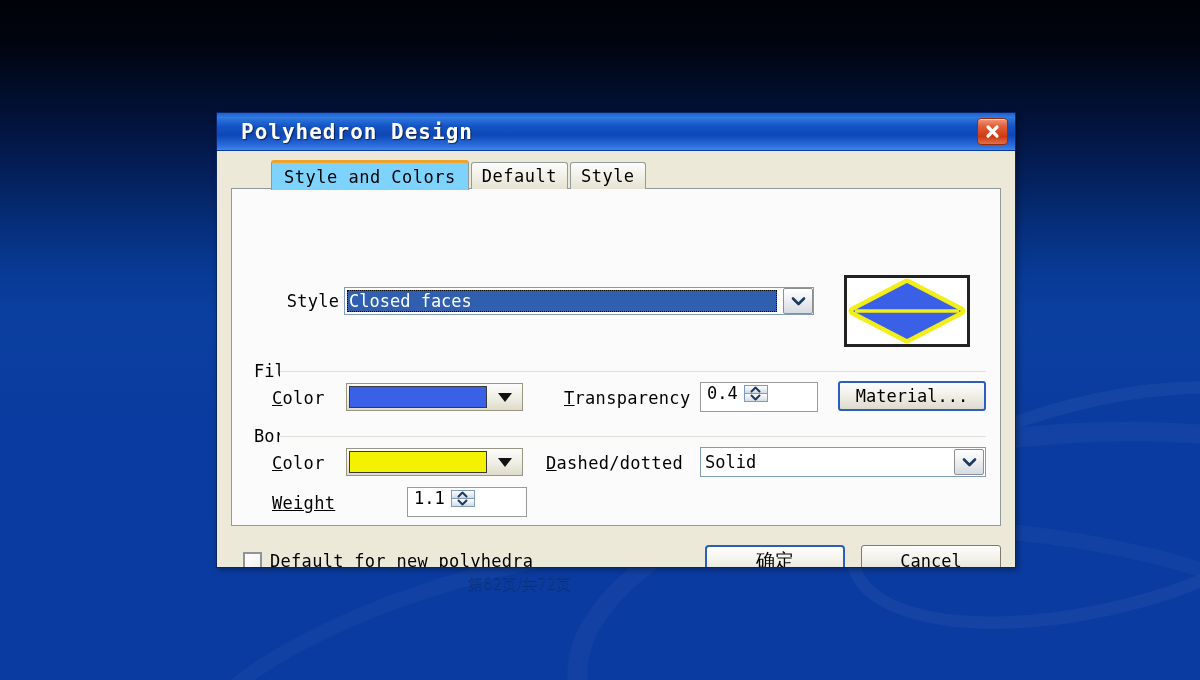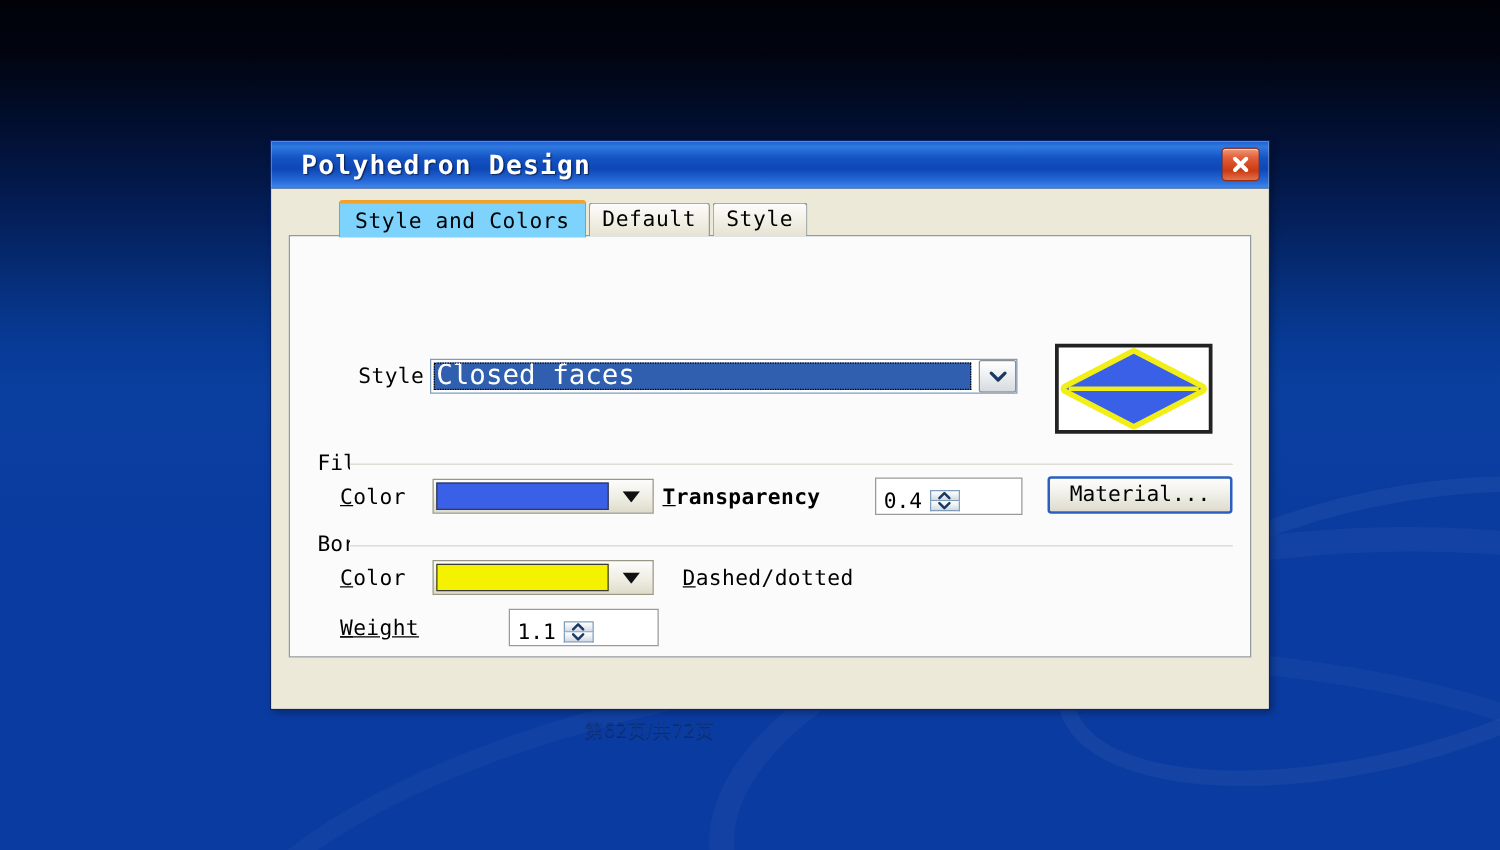--- a/index.html
+++ b/index.html
@@ -187,21 +187,21 @@
     display: inline-flex;
     align-items: center;
     background: #ffffff;
     border: 1px solid #7f9db9;
     height: 28px;
   }
   .combo .cval {
     flex: 1 1 auto;
     padding: 0 4px;
     font-family: "DejaVu Sans Mono", "Liberation Mono", monospace;
-    font-size: 22px;
+    font-size: 17px;
     color: #000;
     white-space: nowrap;
     overflow: hidden;
   }
   .combo .carrow {
     width: 26px; height: 26px;
     margin: 0;
     flex: 0 0 26px;
     background: linear-gradient(to bottom, #fdfdfd 0%, #eceade 48%, #dcd9c8 100%);
     border-left: 1px solid #b9b5a2;
@@ -286,21 +286,21 @@
   .colorctl .sep { width: 3px; }
   .colorctl .cbtn {
     width: 30px; height: 24px;
     display: flex; align-items: center; justify-content: center;
     cursor: pointer;
   }
 
   
   .spin {
     display: inline-flex;
-    align-items: flex-end;
+    align-items: flex-start;
     height: 30px;
     background: #ffffff;
     border: 1px solid #9a9a9a;
   }
   .spin .sval {
     padding: 0 6px;
     display: flex; align-items: center;
     font-family: "DejaVu Sans Mono", "Liberation Mono", monospace;
     font-size: 17px;
     color: #000;
@@ -333,21 +333,21 @@
     border-radius: 3px;
     box-shadow: inset 0 1px 0 #ffffff;
     cursor: pointer;
     white-space: nowrap;
   }
   .pushbtn.focusring { border: 2px solid #2a5fc0; }
 
   
   #fill-color-label     { position: absolute; left: 40px; top: 199px; }
   #fill-color-ctl       { position: absolute; left: 114px; top: 194px; }
-  #transparency-label   { position: absolute; left: 298px; top: 199px; font-weight: bold; }
+  #transparency-label   { position: absolute; left: 332px; top: 199px; }
   #transparency-spin    { position: absolute; left: 468px; top: 193px; width: 118px; }
   #material-button      { position: absolute; left: 606px; top: 192px; width: 148px; }
 
   #border-color-label   { position: absolute; left: 40px; top: 264px; }
   #border-color-ctl     { position: absolute; left: 114px; top: 259px; }
   #dash-label           { position: absolute; left: 314px; top: 264px; width: 170px; overflow: hidden; }
   #dash-combo           { position: absolute; left: 468px; top: 258px; width: 286px; height: 30px; }
   #dash-combo .carrow {
     width: 30px; flex: 0 0 30px; height: 26px; margin: 0 1px 0 0;
     border: 1px solid #8e8f8f;
@@ -505,39 +505,61 @@
           <span class="swatch" id="border-swatch" style="background: rgb(245, 242, 0);"></span>
           <span class="sep"></span>
           <span class="cbtn">
             <svg width="14" height="9" viewBox="0 0 14 9" aria-hidden="true">
               <polygon points="0,0 14,0 7,9" fill="#111111"></polygon>
             </svg>
           </span>
         </div>
 
         <div class="lbl" id="dash-label"><u>D</u>ashed/dotted</div>
+        <div class="combo" id="dash-combo">
+          <div class="cval">Solid</div>
+          <div class="carrow">
+            <svg width="15" height="10" viewBox="0 0 15 10" aria-hidden="true">
+              <path d="M2 2.5 L7.5 8 L13 2.5" stroke="#1b3a63" stroke-width="2.6" fill="none" stroke-linecap="round" stroke-linejoin="round"></path>
+            </svg>
+          </div>
+        </div>
 
         <div class="lbl" id="weight-label"><u>W</u>eight</div>
         <div class="spin" id="weight-spin">
           <div class="sval">1.1</div>
           <div class="sbtns">
             <div class="sbtn">
               <svg width="11" height="7" viewBox="0 0 11 7" aria-hidden="true">
                 <path d="M1.5 5.5 L5.5 1.5 L9.5 5.5" stroke="#1b3a63" stroke-width="2" fill="none" stroke-linecap="round" stroke-linejoin="round"></path>
               </svg>
             </div>
             <div class="sbtn">
               <svg width="11" height="7" viewBox="0 0 11 7" aria-hidden="true">
                 <path d="M1.5 1.5 L5.5 5.5 L9.5 1.5" stroke="#1b3a63" stroke-width="2" fill="none" stroke-linecap="round" stroke-linejoin="round"></path>
               </svg>
             </div>
           </div>
         </div>
 
       </div>
 
+      <div id="dialog-footer">
+        <div id="default-check-wrap">
+          <span class="checkbox"></span>
+          <span class="lbl">Default for new polyhedra</span>
+        </div>
+        <div id="footer-buttons">
+          <div id="ok-button">
+            <span>确定</span>
+          </div>
+          <div id="cancel-button">
+            <span>Cancel</span>
+          </div>
+        </div>
+      </div>
 
     </div>
   </div>
 
   <div id="page-footer">第62页/共72页</div>
 
 </div>
 
 </body></html>

